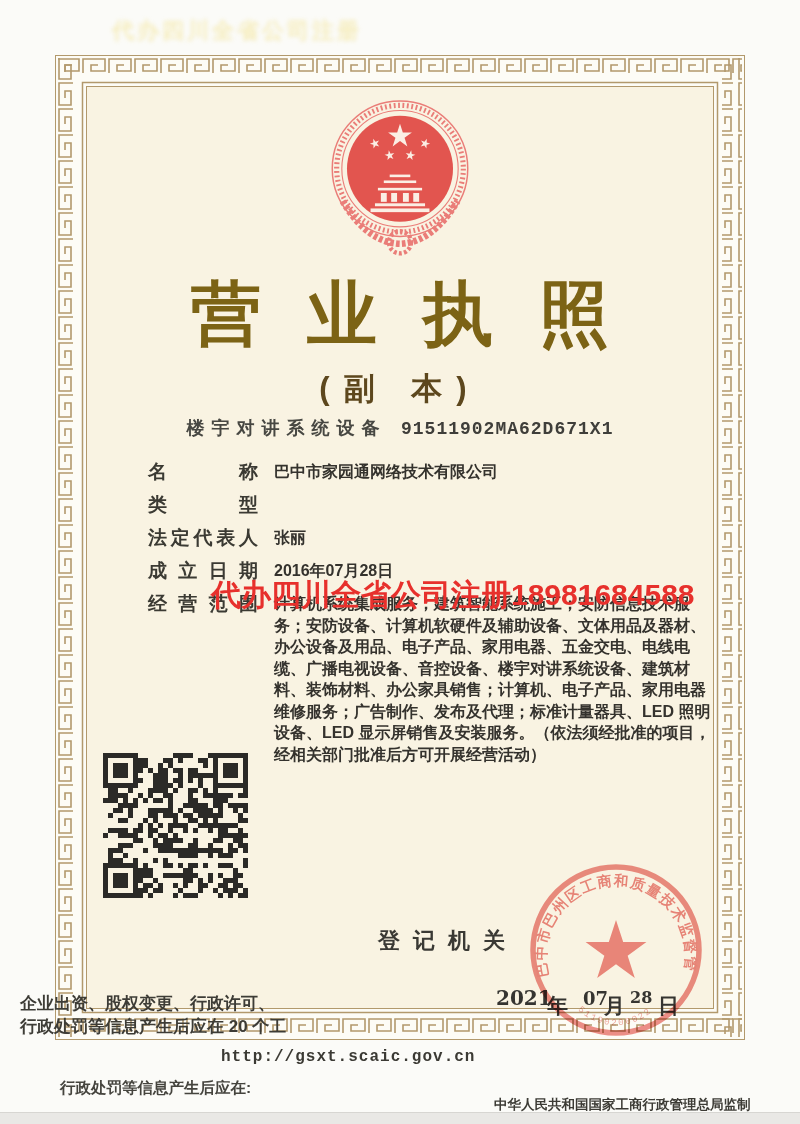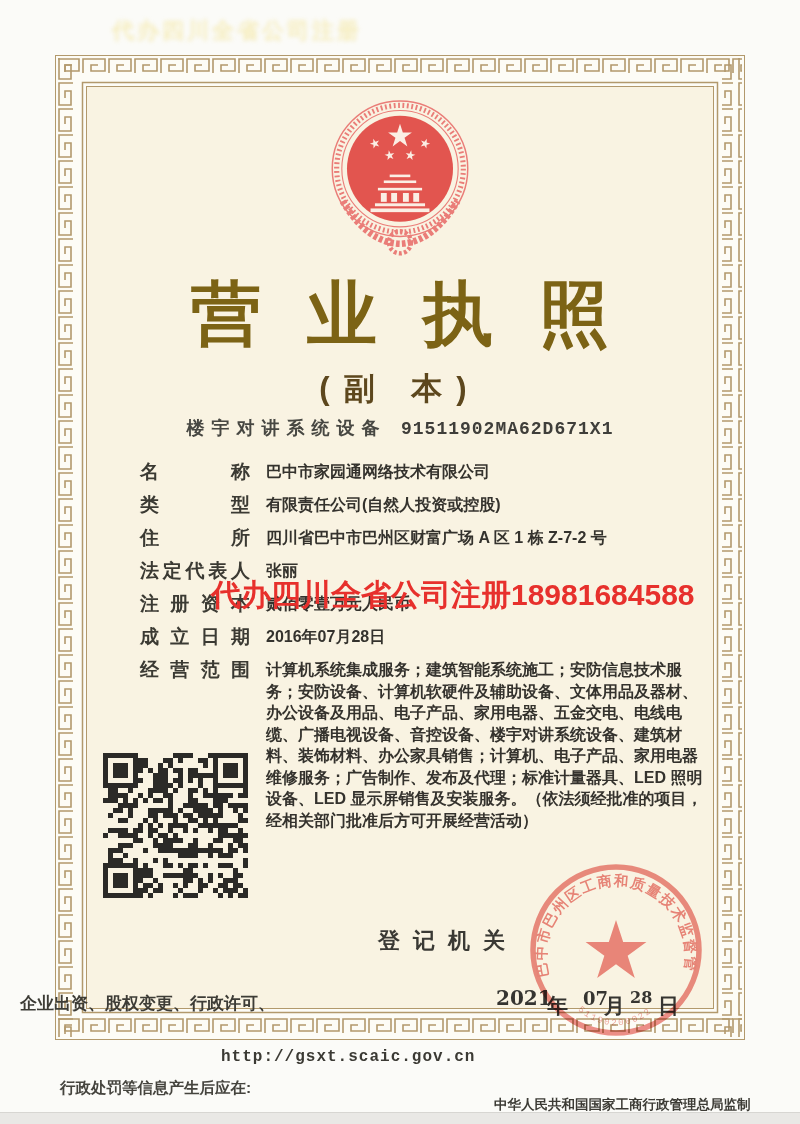--- a/index.html
+++ b/index.html
@@ -16,21 +16,21 @@
   
   .title{left:0;top:268px;width:800px;text-align:center;font-size:70px;font-weight:900;
          color:#7c6315;letter-spacing:46px;text-indent:46px;z-index:2;}
   .subtitle{left:0;top:368px;width:800px;text-align:center;font-size:31px;font-weight:700;
             color:#5d471d;letter-spacing:14px;z-index:2;}
   .code-row{left:0;top:416px;width:800px;text-align:center;z-index:2;}
   .code-label{font-size:18px;font-weight:700;color:#474742;letter-spacing:7px;}
   .code-value{font-family:"Liberation Mono",monospace;font-size:18px;font-weight:700;
               color:#3f3e3a;letter-spacing:1px;margin-left:10px;}
   
-  #fields{left:140px;top:461px;width:566px;z-index:2;}
+  #fields{left:148px;top:461px;width:566px;z-index:2;}
   .frow{display:flex;align-items:flex-start;margin-bottom:12px;}
   .flabel{width:110px;flex:0 0 110px;font-size:19px;font-weight:700;color:#3b3a33;
           text-align:justify;text-align-last:justify;line-height:21px;}
   .fvalue{margin-left:16px;font-size:16px;font-weight:700;color:#34322d;line-height:21px;}
   .r-scope .fvalue{width:440px;line-height:21.5px;}
   
   .red-ad{left:211px;top:575px;font-size:30px;font-weight:700;color:#e7302c;
           letter-spacing:0;z-index:6;white-space:nowrap;}
   
   #qr{left:103px;top:753px;width:145px;height:145px;z-index:2;}
@@ -115,33 +115,24 @@
   <span class="code-value">91511902MA62D671X1</span>
 </div>
 
 <div id="fields" class="abs">
   <div class="frow">
     <div class="flabel">名称</div>
     <div class="fvalue">巴中市家园通网络技术有限公司</div>
   </div>
   <div class="frow">
     <div class="flabel">类型</div>
-    <div class="fvalue">有限责任公司(自然人投资或控股)</div>
-  </div>
-  <div class="frow">
-    <div class="flabel">住所</div>
-    <div class="fvalue">四川省巴中市巴州区财富广场 A 区 1 栋 Z-7-2 号</div>
   </div>
   <div class="frow">
     <div class="flabel">法定代表人</div>
     <div class="fvalue">张丽</div>
-  </div>
-  <div class="frow">
-    <div class="flabel">注册资本</div>
-    <div class="fvalue">贰佰零壹万元人民币</div>
   </div>
   <div class="frow">
     <div class="flabel">成立日期</div>
     <div class="fvalue">2016年07月28日</div>
   </div>
   <div class="frow r-scope">
     <div class="flabel">经营范围</div>
     <div class="fvalue">计算机系统集成服务；建筑智能系统施工；安防信息技术服务；安防设备、计算机软硬件及辅助设备、文体用品及器材、办公设备及用品、电子产品、家用电器、五金交电、电线电缆、广播电视设备、音控设备、楼宇对讲系统设备、建筑材料、装饰材料、办公家具销售；计算机、电子产品、家用电器维修服务；广告制作、发布及代理；标准计量器具、LED 照明设备、LED 显示屏销售及安装服务。（依法须经批准的项目，经相关部门批准后方可开展经营活动）</div>
   </div>
 </div>
@@ -600,17 +591,18 @@
   <text font-size="14.5" fill="#ea7a74" font-weight="bold" letter-spacing="1.5" font-family="Liberation Sans, sans-serif">
     <textPath href="#sealArc">巴中市巴州区工商和质量技术监督管理局</textPath>
   </text>
   <text font-size="9" fill="#eda09a" letter-spacing="2" font-family="Liberation Mono, monospace">
     <textPath href="#numArc">511902000227</textPath>
   </text>
 </svg>
 
 <div class="abs note">
   <div>企业出资、股权变更、行政许可、</div>
+  <div>行政处罚等信息产生后应在 20 个工</div>
 </div>
 <div class="abs site-label">行政处罚等信息产生后应在:</div>
 <div class="abs site-url">http://gsxt.scaic.gov.cn</div>
 <div class="abs publisher">中华人民共和国国家工商行政管理总局监制</div>
 <div class="abs bottom-strip"></div>
 
 </body></html>

